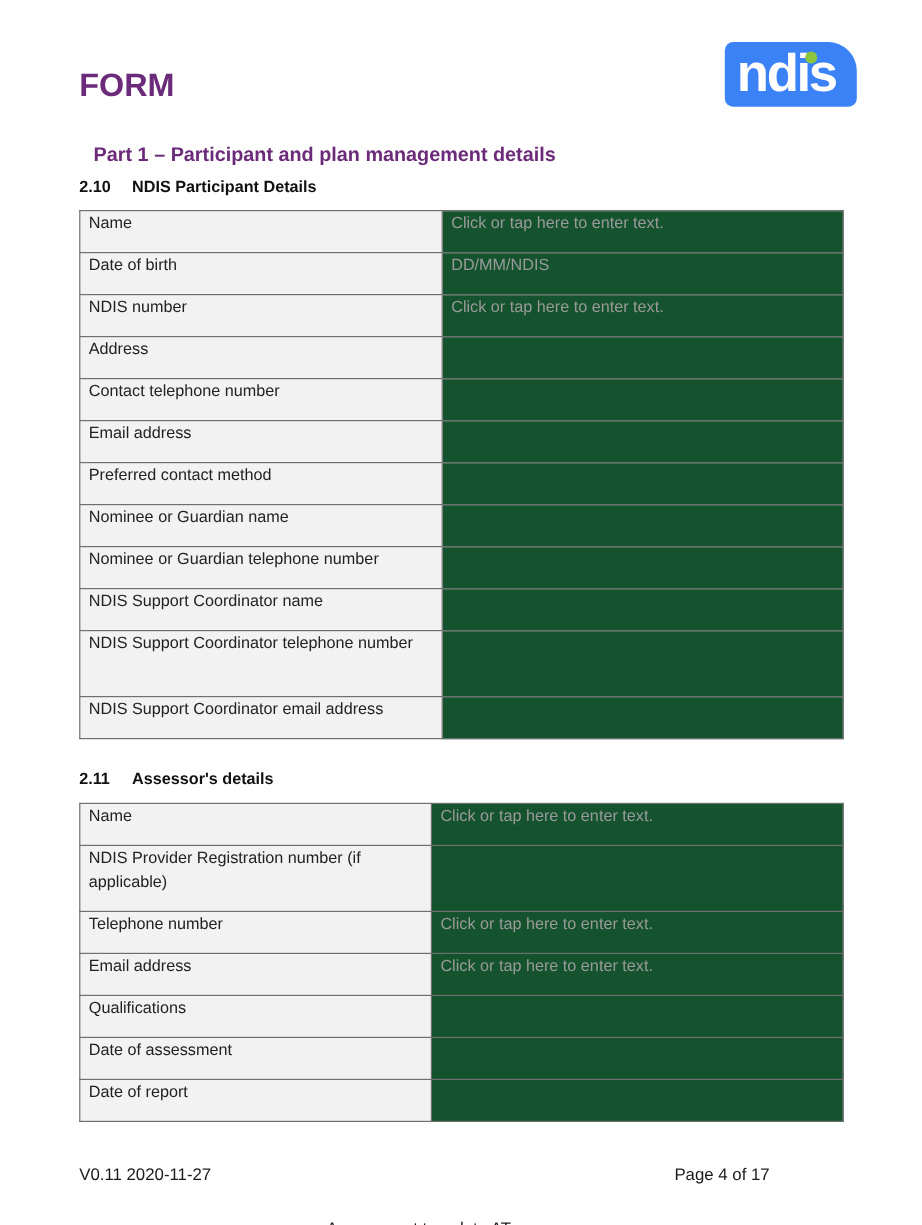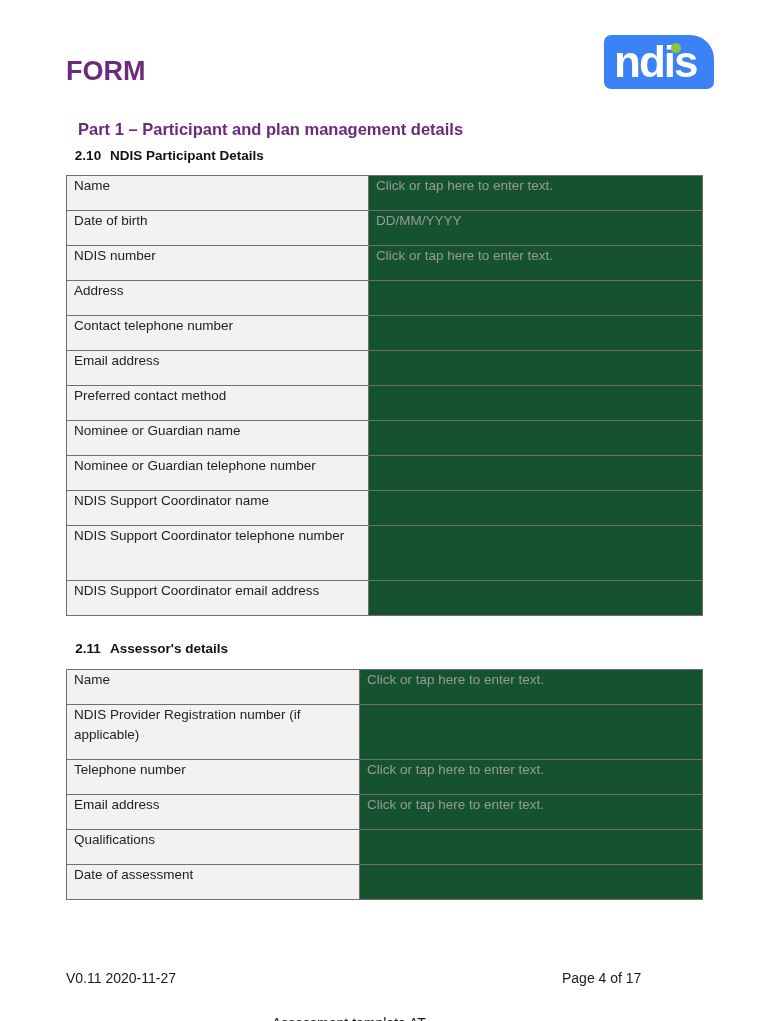--- a/index.html
+++ b/index.html
@@ -8,21 +8,21 @@
   .title { position:absolute; left:66px; top:56px; font-size:27px; font-weight:bold;
            color:#6b2a7a; letter-spacing:0px; margin:0; }
   .logo { position:absolute; left:604px; top:35px; width:110px; height:54px;
           background:#3b82f6; border-radius:7px 24px 7px 7px; }
   .logo-text { position:absolute; left:10px; top:3px; font-size:44px; font-weight:bold;
                color:#ffffff; letter-spacing:-2px; line-height:48px; }
   .logo-dot { position:absolute; left:67px; top:8px; width:10px; height:10px;
               border-radius:50%; background:#8cc63f; }
   .part-heading { position:absolute; left:66px; top:108px; font-size:16.5px; font-weight:bold;
                   color:#6b2a7a; margin:12px; }
-  .sec-heading { position:absolute; left:66px; font-size:13.5px; font-weight:bold; margin:0; color:#111;text-align:center; }
+  .sec-heading { position:absolute; left:66px; font-size:13.5px; font-weight:bold; margin:0; color:#111; }
   .sec-heading .num { display:inline-block; width:44px; }
   table.form { position:absolute; left:66px; width:637px; border-collapse:collapse; font-size:13.5px; }
   table.form td { border:1px solid #6f6f6f; padding:0 7px; vertical-align:top; line-height:20px; }
   table.form td.label { background:#f2f2f2; color:#222; }
   table.form td.value { background:#14532d; color:#9a9a9a; }
   .row-1 td { height:35px; padding-top:7px; padding-bottom:8px; box-sizing:border-box;margin-left:36px; }
   .row-2 td { height:55px; padding-top:7px; box-sizing:border-box; }
   #t1 { top:175px; }
   #t1 td.label { width:302px; }
   #t2 { top:669px; }
@@ -46,21 +46,21 @@
 </h3>
 
 <table class="form" id="t1">
   <tbody>
     <tr class="row-1">
         <td class="label">Name</td>
         <td class="value">Click or tap here to enter text.</td>
       </tr>
     <tr class="row-1">
         <td class="label">Date of birth</td>
-        <td class="value">DD/MM/YYYY</td>
+        <td class="value">DD/MM/NDIS</td>
       </tr>
     <tr class="row-1">
         <td class="label">NDIS number</td>
         <td class="value">Click or tap here to enter text.</td>
       </tr>
     <tr class="row-1">
         <td class="label">Address</td>
         <td class="value"></td>
       </tr>
     <tr class="row-1">
@@ -121,18 +121,22 @@
         <td class="value">Click or tap here to enter text.</td>
       </tr>
     <tr class="row-1">
         <td class="label">Qualifications</td>
         <td class="value"></td>
       </tr>
     <tr class="row-1">
         <td class="label">Date of assessment</td>
         <td class="value"></td>
       </tr>
+    <tr class="row-1">
+        <td class="label">Date of report</td>
+        <td class="value"></td>
+      </tr>
   </tbody>
 </table>
 
 <div class="footer" style="left:66px;">V0.11 2020-11-27</div>
 <div class="footer" style="left:272px;margin-top:45px;">Assessment template AT</div>
 <div class="footer" style="left:562px;">Page 4 of 17</div>
 
 </body></html>

